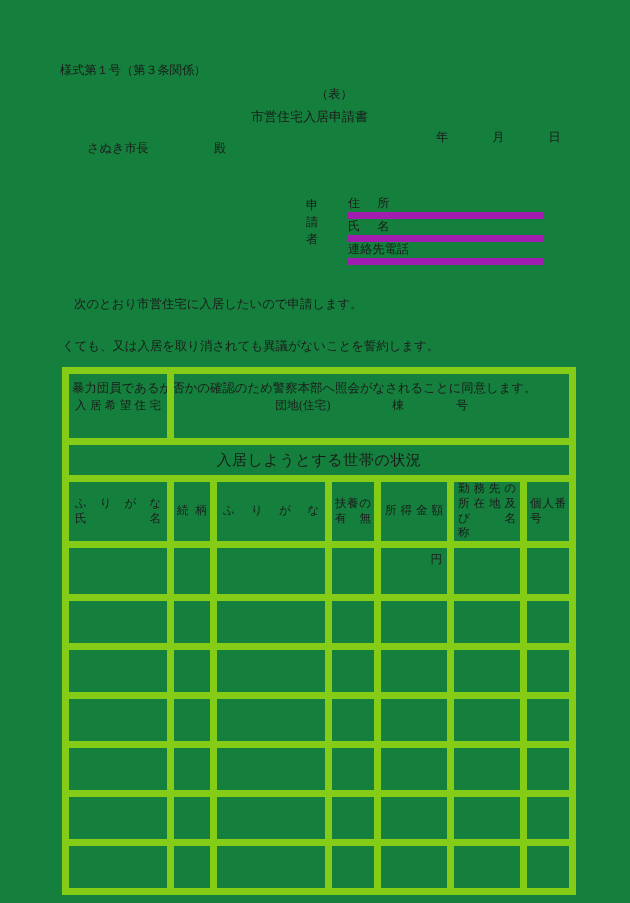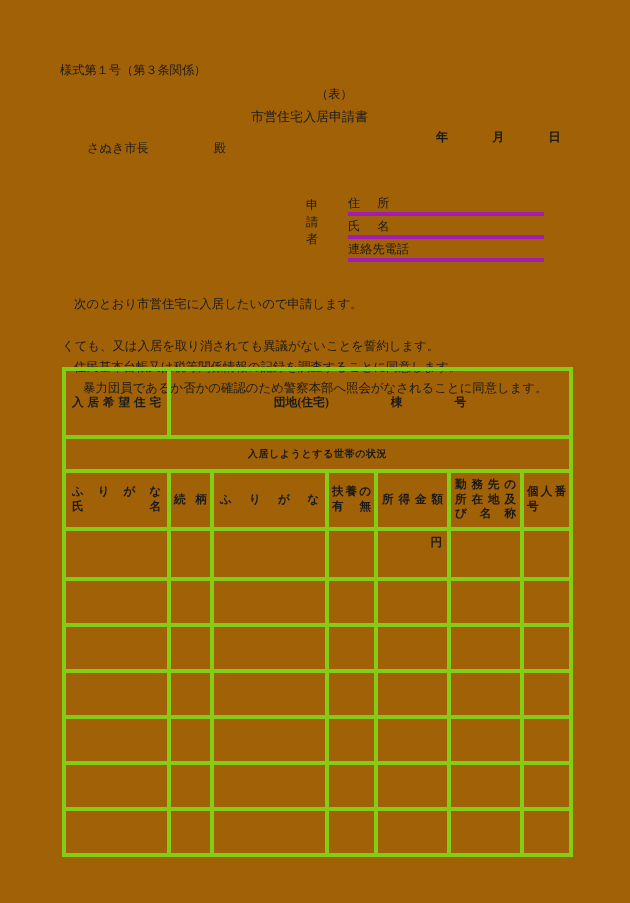--- a/index.html
+++ b/index.html
@@ -11,83 +11,82 @@
     width: 630px;
     height: 903px;
     position: relative;
     font-family: "Liberation Serif", "DejaVu Serif", serif;
     color: #1a1a1a;
     -webkit-font-smoothing: antialiased;
   }
   .page {
     position: absolute;
     inset: 0;
-    background: #a16207;
+    background: #15803d;
   }
 
   
   .abs { position: absolute; white-space: nowrap; }
   .t13 { font-size: 13px; line-height: 1; }
   .t12 { font-size: 12.2px; line-height: 1; }
 
   
   #form-number { left: 60px; top: 64px; }
   #omote-label { left: 316px; top: 88px; }
   #doc-title   { left: 251px; top: 110px; }
 
-  #date-line { left: 436px; top: 131px; font-weight: bold; }
+  #date-line { left: 436px; top: 131px; }
   #date-line span { display: inline-block; }
   .date-gap { width: 38px; }
 
   #addressee { left: 87px; top: 142px; text-align: center; }
   #addressee .honorific { display: inline-block; margin-left: 62px; }
 
   
   #applicant-block { position: absolute; left: 294px; top: 193px; }
   #applicant-word { position: absolute; left: 12px; top: 4px; font-size: 12.2px; }
   .app-row {
     position: absolute;
     left: 54px;
     width: 196px;
-    border-bottom: 4px solid #a21caf;
+    border-bottom: 7px solid #a21caf;
     font-size: 12.2px;
     line-height: 1;
     padding-bottom: 3px;
     white-space: nowrap;
   }
   #app-row-address { top: 4px; }
   #app-row-name    { top: 27px; }
   #app-row-phone   { top: 50px; }
   .sp-mid { display: inline-block; width: 11px; }
 
   
   .para { position: absolute; font-size: 12.4px; line-height: 1; white-space: nowrap; margin-top: 32px; }
   #para-1 { left: 74px;  top: 266px; }
   #para-2 { left: 74px;  top: 287px; }
   #para-2b{ left: 62px;  top: 308px; }
   #para-3 { left: 74px;  top: 329px; }
-  #para-4 { left: 83px;  top: 350px; text-align: right; }
+  #para-4 { left: 72px;  top: 350px; text-align: right; }
 
   
   #form-table {
     position: absolute;
     left: 62px;
     top: 367px;
     width: 507px;
     border-collapse: collapse;
     table-layout: fixed;
   }
   #form-table td {
-    border: 4px solid #84cc16;
+    border: 7px solid #84cc16;
     font-size: 11.6px;
     padding: 0;
     vertical-align: middle;
     text-align: center;
     color: #1a1a1a;
-    font-weight: bold;
   }
   .row-housing td { height: 64px; }
   .row-household td { height: 30px; }
   .row-colhead td { height: 54px; }
   .row-data td { height: 42px; }
   .row-data.first td { height: 42px; }
 
   
   .spread {
     display: block;
@@ -98,21 +97,21 @@
     line-height: 1.28;
   }
   .pad6 { padding: 0 6px; }
   .pad4 { padding: 0 4px; }
   .pad3 { padding: 0 3px; }
 
   .housing-detail { text-align: center; font-size: 11.8px; }
   .housing-detail .gap-a { display: inline-block; width: 56px; }
   .housing-detail .gap-b { display: inline-block; width: 46px; }
 
-  .household-title { font-size: 10px; letter-spacing: 0.6px; }
+  .household-title { font-size: 15px; letter-spacing: 0.6px; }
 
   .yen-cell {
     text-align: right !important;
     vertical-align: top !important;
     padding: 4px 5px 0 0 !important;
     font-size: 11.4px;
   }
 </style>
 </head>
 <body>
@@ -153,21 +152,20 @@
       <span>名</span>
     </div>
 
     <div class="app-row" id="app-row-phone">
       <span>連絡先電話</span>
     </div>
   </div>
 
   <div class="para" id="para-1">次のとおり市営住宅に入居したいので申請します。</div>
   <div class="para" id="para-2b">くても、又は入居を取り消されても異議がないことを誓約します。</div>
-  <div class="para" id="para-3">住民基本台帳又は税等関係情報の記録を調査することに同意します。</div>
   <div class="para" id="para-4">暴力団員であるか否かの確認のため警察本部へ照会がなされることに同意します。</div>
 
   <table id="form-table">
     <colgroup>
       <col style="width:105px">
       <col style="width:43px">
       <col style="width:32px">
       <col style="width:83px">
       <col style="width:49px">
       <col style="width:73px">

